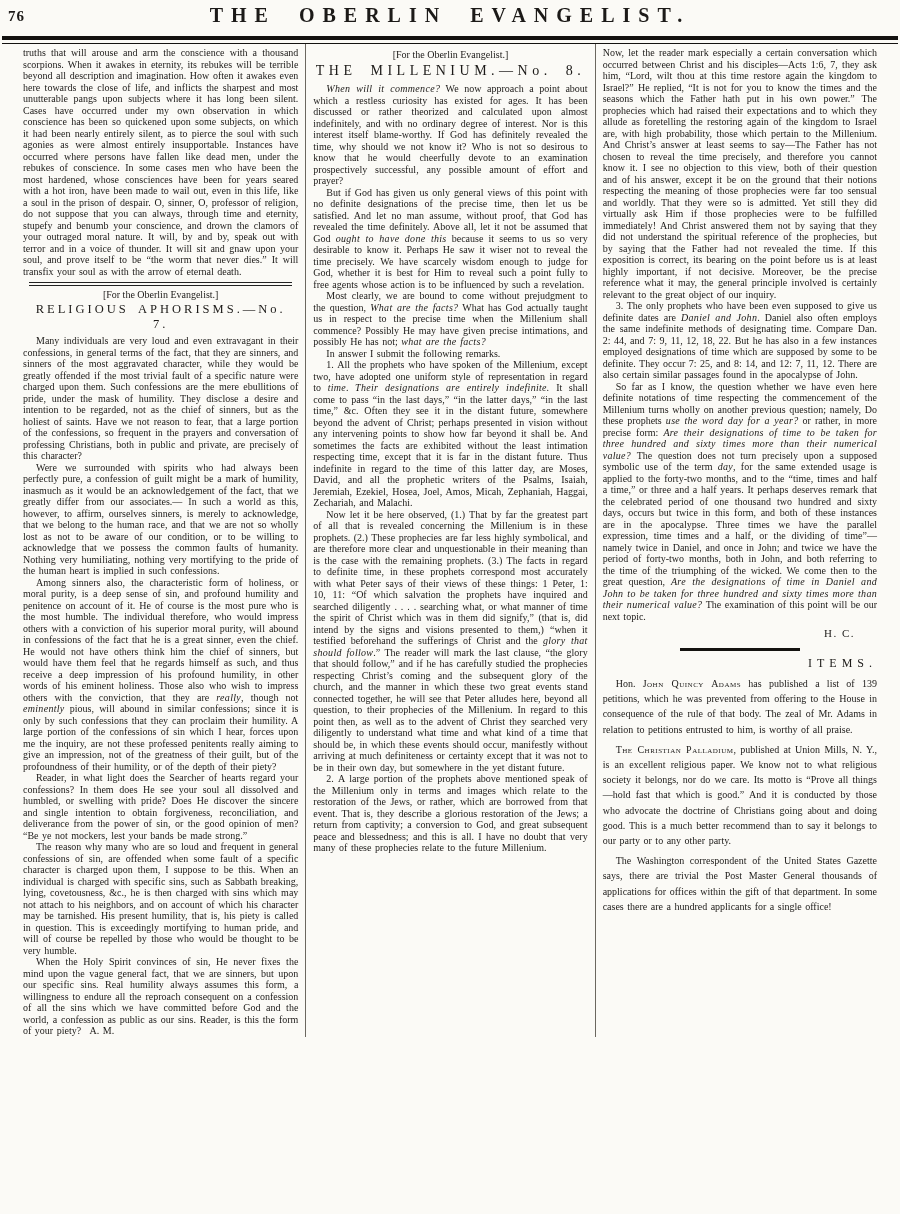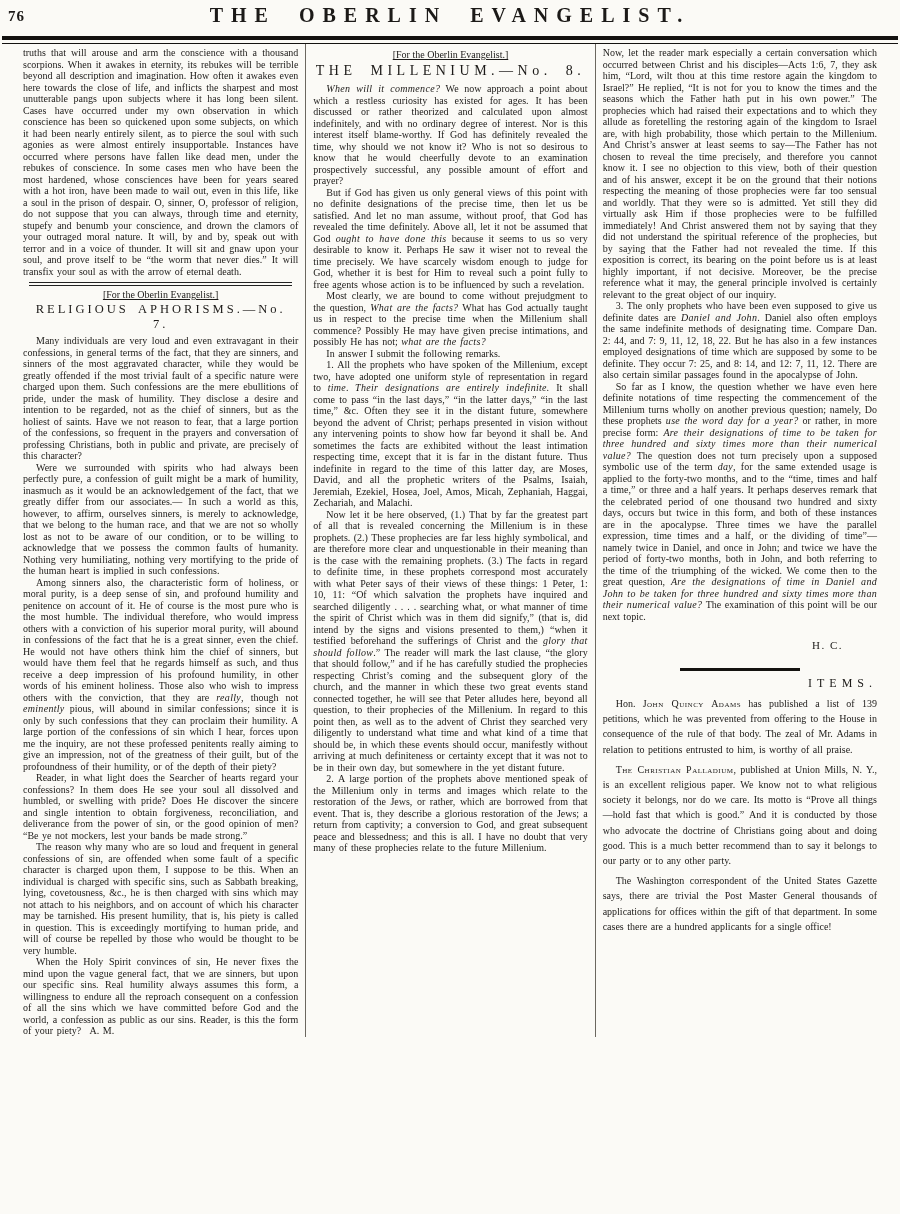--- a/index.html
+++ b/index.html
@@ -38,29 +38,29 @@
     text-align:justify;text-indent:13px;
     word-spacing:1px;
   }
   p.noindent{text-indent:0;}
   .rule-thin-double{
     margin:5px 6px 3px 6px;height:2px;
     border-top:1px solid #222;border-bottom:1px solid #222;
   }
   .dateline{
     text-align:center;text-indent:0;margin:2px 0 1px 0;
-    font-size:10px;line-height:12px;text-decoration:underline;
+    font-size:10px;line-height:12px;
   }
   .article-title{
     text-align:center;margin:1px 0 3px 0;font-weight:normal;
     font-size:12.5px;letter-spacing:3px;word-spacing:4px;
   }
   .article-title.large{font-size:14px;letter-spacing:4.5px;word-spacing:6px;margin:2px 0 4px 0;}
   .signature-line{
-    text-align:right;margin:16px;padding-right:18px;
+    text-align:right;margin:4px;padding-right:18px;
     font-size:11px;line-height:14px;letter-spacing:1.5px;
   }
   .rule-short{
     width:120px;margin:8px auto 5px auto;height:0;
     border-top:3px solid #141210;
   }
   .items-title{
     text-align:right;margin:0 0 5px 0;font-weight:normal;
     font-size:12px;letter-spacing:5px;
   }

